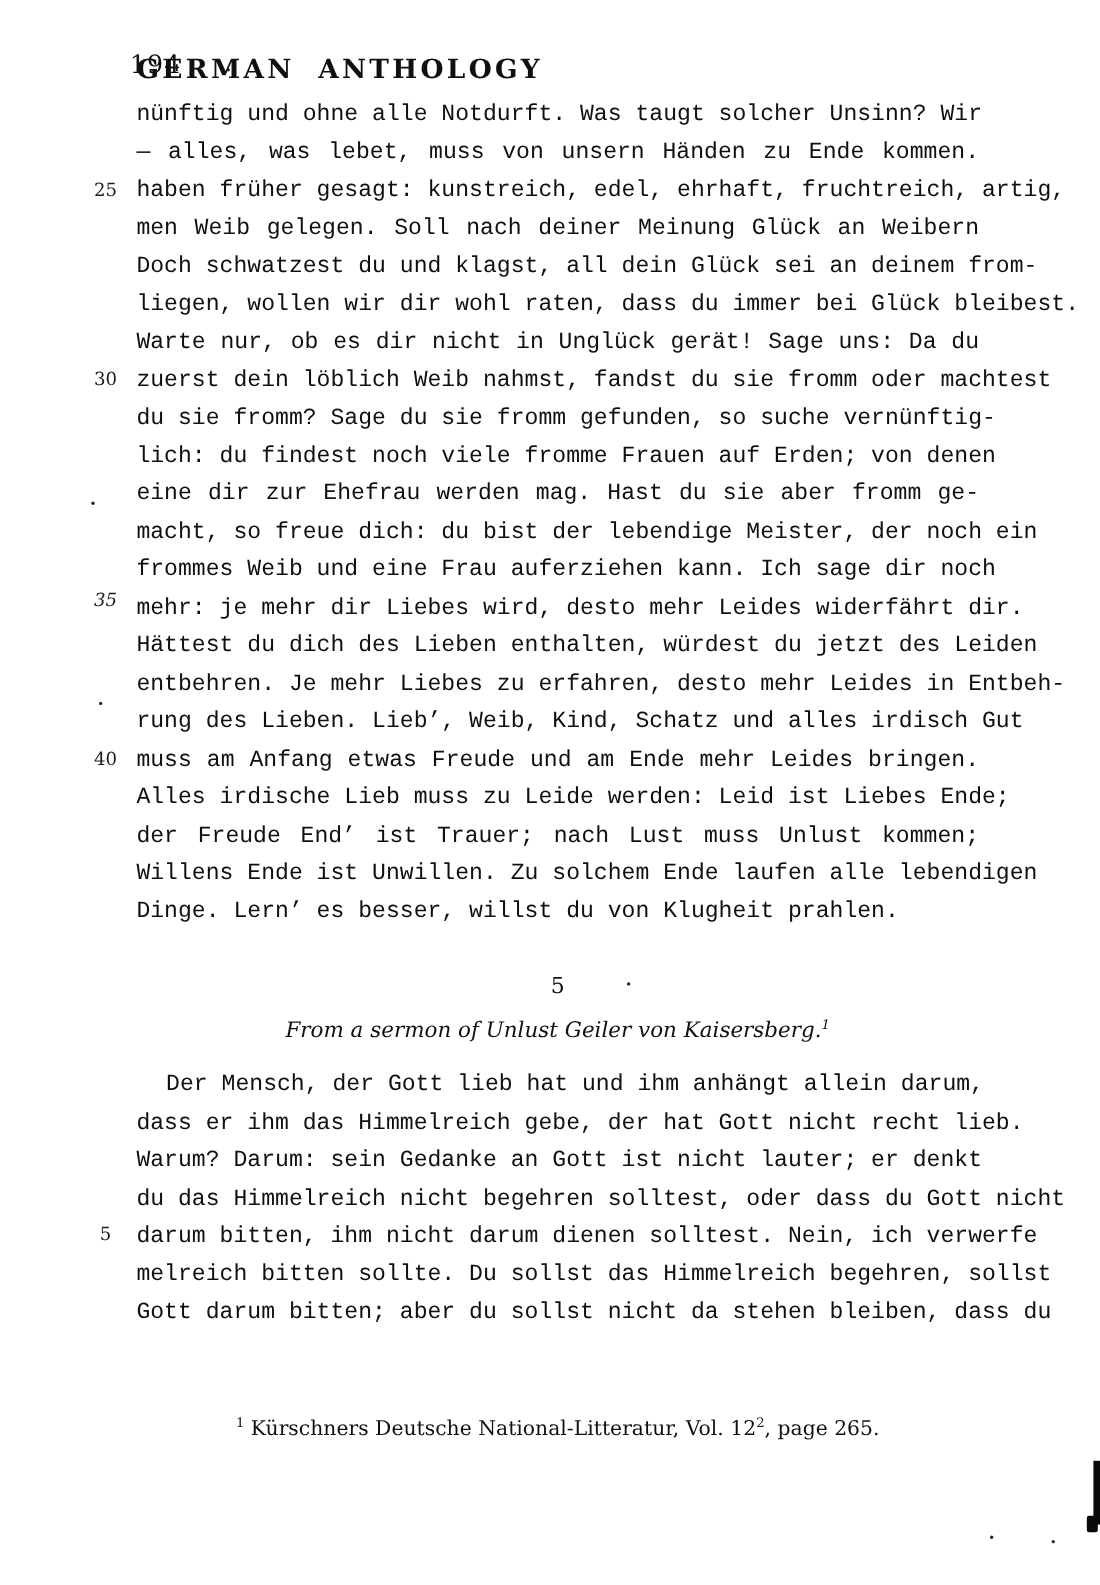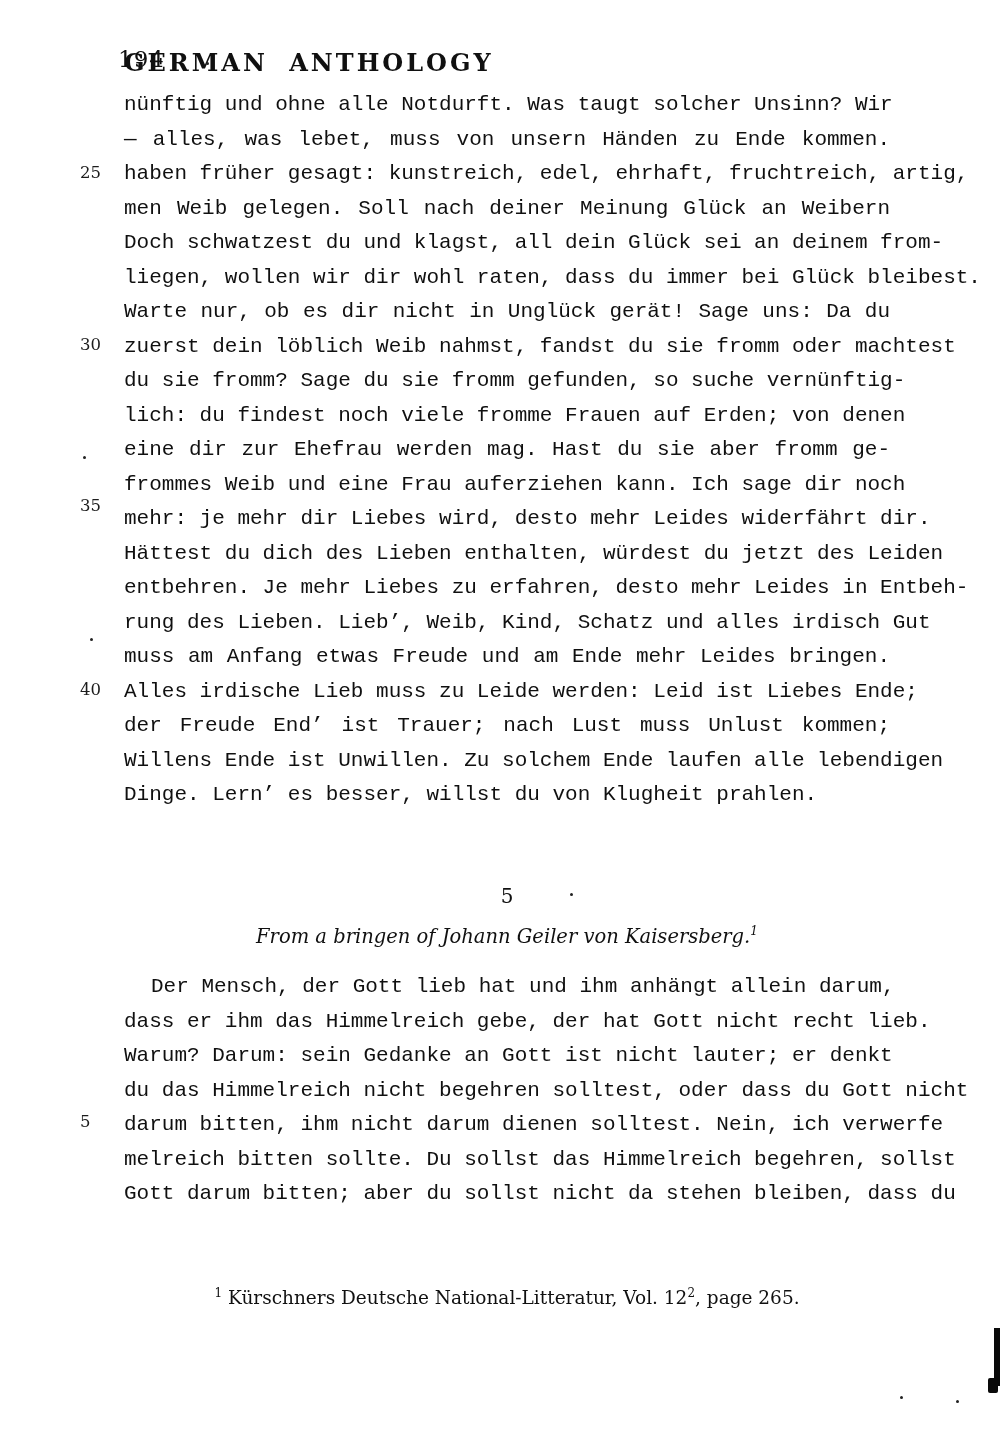--- a/index.html
+++ b/index.html
@@ -17,21 +17,21 @@
   .textblock{position:absolute;left:124px;width:766px;font-family:Liberation Mono, monospace;}
   .block-1{top:88px;}
   .block-2{top:970px;}
   .line{
     height:34.5px;line-height:34.5px;font-size:21px;white-space:nowrap;
     text-align:justify;text-align-last:justify;
   }
   .line.short{text-align-last:left;}
   .line.indent{text-indent:27px;}
   .margin-num{
-    position:absolute;left:80px;width:32px;text-align:left;
+    position:absolute;left:80px;width:32px;text-align:center;
     font-size:16.5px;color:#1c1c1c;
   }
   .section-number{
     position:absolute;left:124px;width:766px;top:884px;text-align:center;
     font-size:20px;
   }
   .section-caption{
     position:absolute;left:124px;width:766px;top:924px;text-align:center;
     font-size:19.5px;font-style:italic;
   }
@@ -58,39 +58,40 @@
     <div class="line">— alles, was lebet, muss von unsern Händen zu Ende kommen.</div>
     <div class="line">haben früher gesagt: kunstreich, edel, ehrhaft, fruchtreich, artig,</div>
     <div class="line">men Weib gelegen. Soll nach deiner Meinung Glück an Weibern</div>
     <div class="line">Doch schwatzest du und klagst, all dein Glück sei an deinem from-</div>
     <div class="line">liegen, wollen wir dir wohl raten, dass du immer bei Glück bleibest.</div>
     <div class="line">Warte nur, ob es dir nicht in Unglück gerät! Sage uns: Da du</div>
     <div class="line">zuerst dein löblich Weib nahmst, fandst du sie fromm oder machtest</div>
     <div class="line">du sie fromm? Sage du sie fromm gefunden, so suche vernünftig-</div>
     <div class="line">lich: du findest noch viele fromme Frauen auf Erden; von denen</div>
     <div class="line">eine dir zur Ehefrau werden mag. Hast du sie aber fromm ge-</div>
+    <div class="line">macht, so freue dich: du bist der lebendige Meister, der noch ein</div>
     <div class="line">frommes Weib und eine Frau auferziehen kann. Ich sage dir noch</div>
     <div class="line">mehr: je mehr dir Liebes wird, desto mehr Leides widerfährt dir.</div>
     <div class="line">Hättest du dich des Lieben enthalten, würdest du jetzt des Leiden</div>
     <div class="line">entbehren. Je mehr Liebes zu erfahren, desto mehr Leides in Entbeh-</div>
     <div class="line">rung des Lieben. Lieb’, Weib, Kind, Schatz und alles irdisch Gut</div>
     <div class="line">muss am Anfang etwas Freude und am Ende mehr Leides bringen.</div>
     <div class="line">Alles irdische Lieb muss zu Leide werden: Leid ist Liebes Ende;</div>
     <div class="line">der Freude End’ ist Trauer; nach Lust muss Unlust kommen;</div>
     <div class="line">Willens Ende ist Unwillen. Zu solchem Ende laufen alle lebendigen</div>
     <div class="line short">Dinge. Lern’ es besser, willst du von Klugheit prahlen.</div>
   </div>
 
   <div class="margin-num" style="top:163px;">25</div>
   <div class="margin-num" style="top:335px;">30</div>
-  <div class="margin-num" style="top:496px;">35</div>
+  <div class="margin-num" style="top:536px;font-style:italic;">35</div>
   <div class="margin-num" style="top:680px;">40</div>
 
   <div class="section-number">5</div>
-  <div class="section-caption"><span>From a bringen of Johann Geiler von Kaisersberg.</span><sup>1</sup></div>
+  <div class="section-caption"><span>From a sermon of Unlust Geiler von Kaisersberg.</span><sup>1</sup></div>
 
   <div class="textblock block-2">
     <div class="line indent">Der Mensch, der Gott lieb hat und ihm anhängt allein darum,</div>
     <div class="line">dass er ihm das Himmelreich gebe, der hat Gott nicht recht lieb.</div>
     <div class="line">Warum? Darum: sein Gedanke an Gott ist nicht lauter; er denkt</div>
     <div class="line">du das Himmelreich nicht begehren solltest, oder dass du Gott nicht</div>
     <div class="line">darum bitten, ihm nicht darum dienen solltest. Nein, ich verwerfe</div>
     <div class="line">melreich bitten sollte. Du sollst das Himmelreich begehren, sollst</div>
     <div class="line">Gott darum bitten; aber du sollst nicht da stehen bleiben, dass du</div>
   </div>

